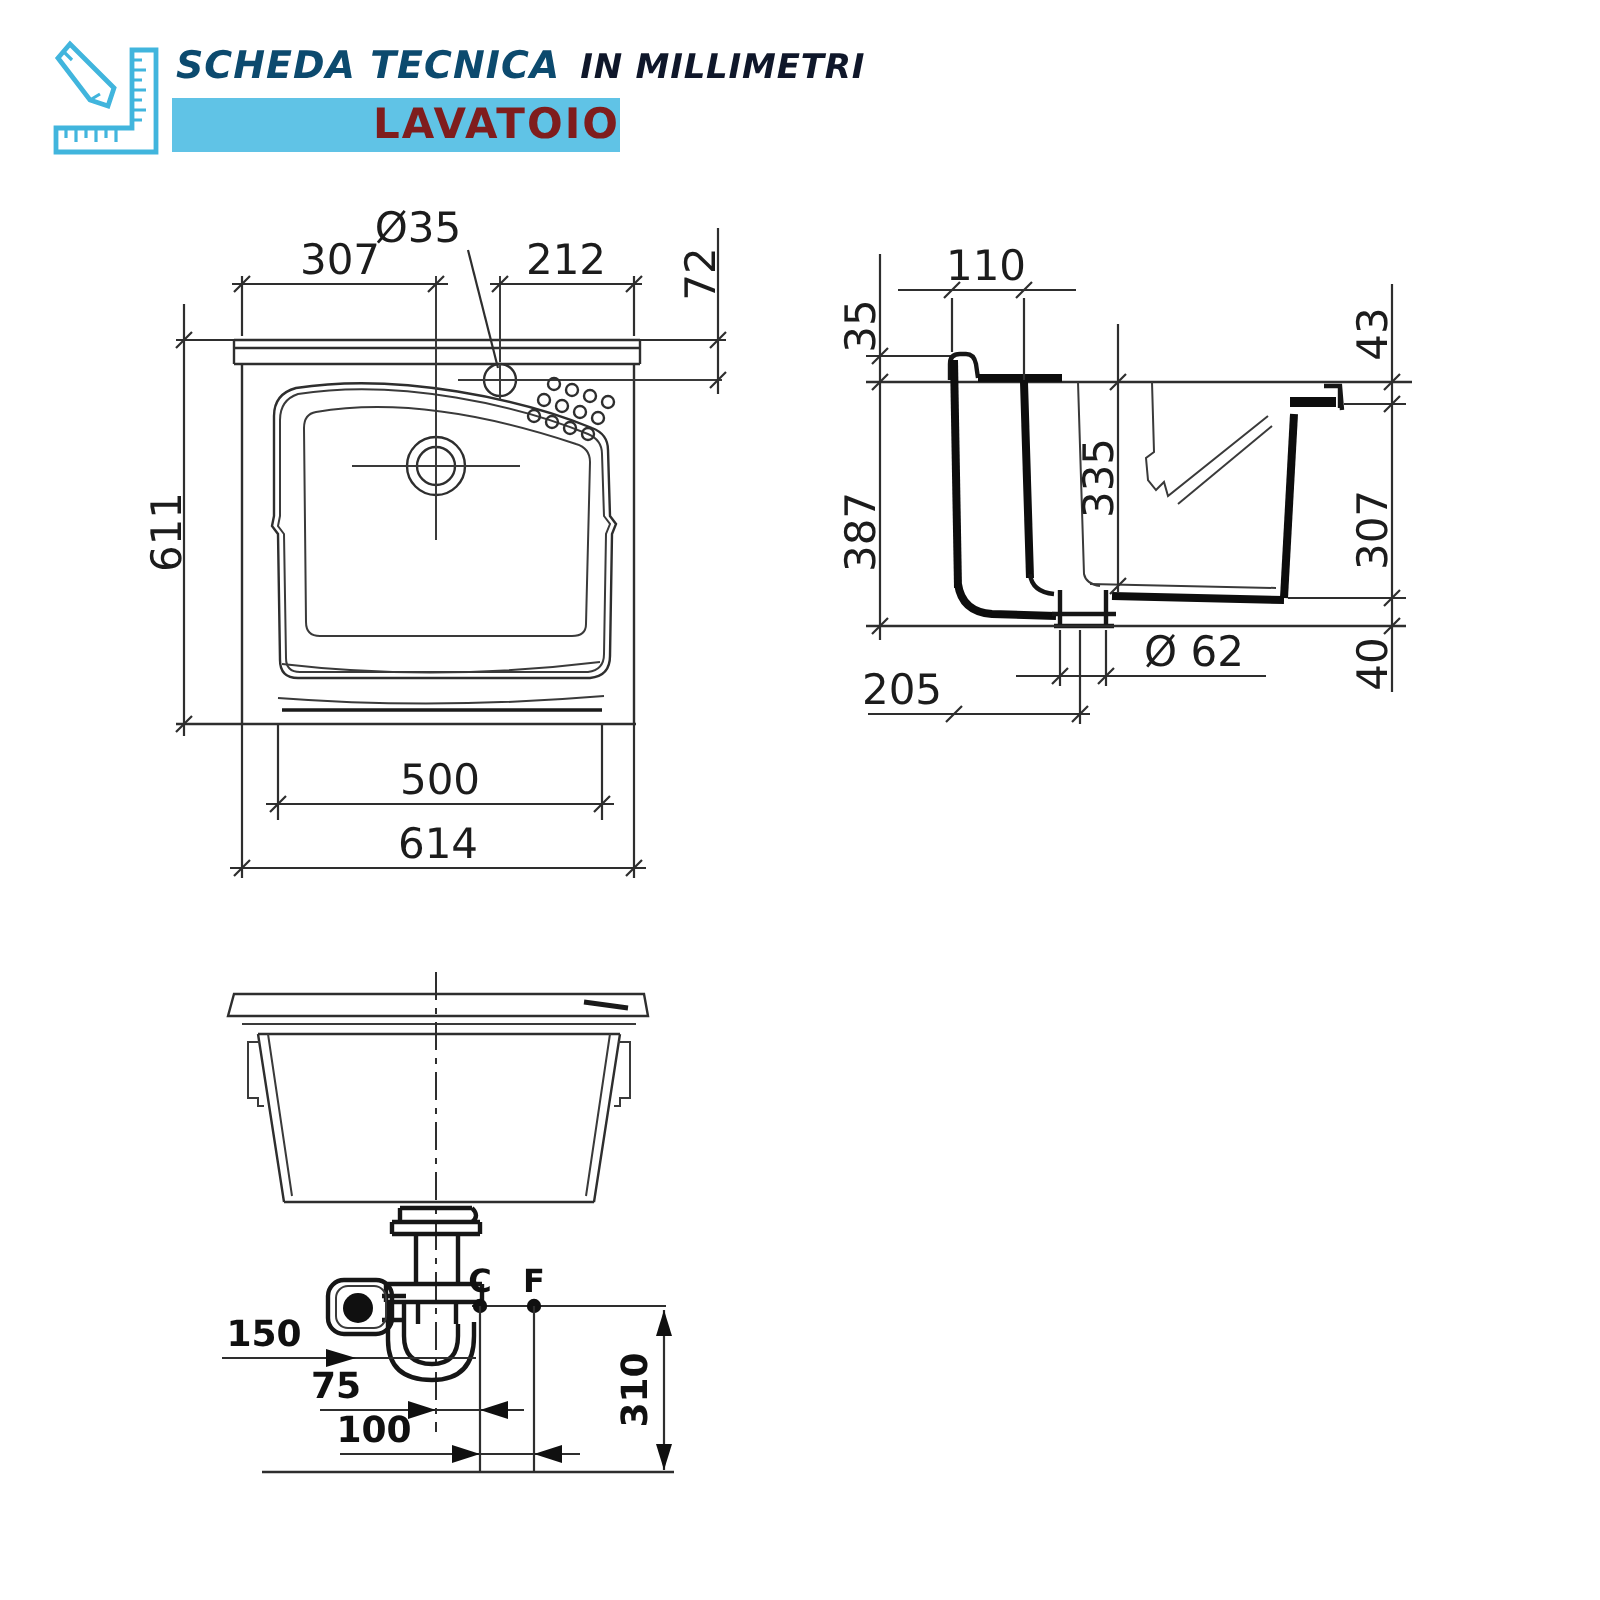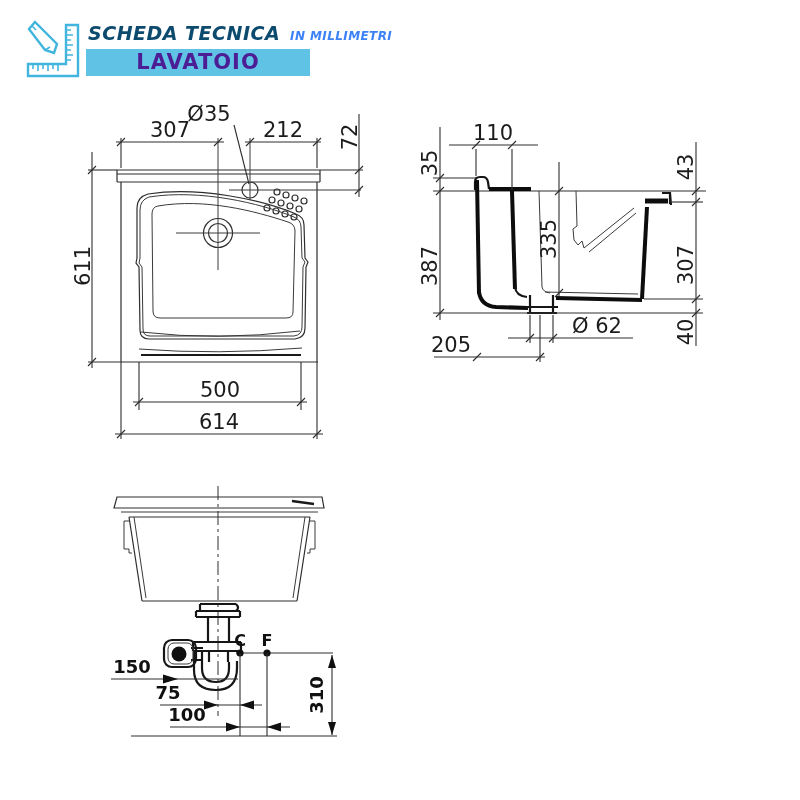--- a/index.html
+++ b/index.html
@@ -3,23 +3,23 @@
 <meta charset="utf-8">
 <style>
   html,body{margin:0;padding:0;background:#ffffff;}
   body{width:800px;height:800px;position:relative;font-family:"DejaVu Sans",sans-serif;overflow:hidden;}
 
   
   .hdr{position:absolute;left:0;top:0;width:800px;height:90px;}
   .hdr-icon{position:absolute;left:22px;top:18px;}
   .hdr-titles{position:absolute;left:88px;top:22px;white-space:nowrap;}
   .hdr-title{font-style:italic;font-weight:bold;font-size:19px;color:#0c4a6e;letter-spacing:.5px;}
-  .hdr-sub{font-style:italic;font-weight:bold;font-size:12px;color:#3b82f6;margin-left:10px;letter-spacing:.4px;text-align:center;}
-  .hdr-banner{position:absolute;left:86px;top:49px;width:224px;height:27px;text-align:center;
-              line-height:27px;font-weight:bold;font-size:21px;color:#4c1d95;letter-spacing:1px;}
+  .hdr-sub{font-style:italic;font-weight:bold;font-size:17px;color:#0f172a;margin-left:10px;letter-spacing:.4px;text-align:center;}
+  .hdr-banner{position:absolute;left:86px;top:49px;width:224px;height:27px;text-align:right;
+              line-height:27px;font-weight:bold;font-size:21px;color:#7f1d1d;letter-spacing:1px;}
 
   
   .thin{stroke:#2e2e2e;stroke-width:1.2;fill:none;}
   .hair{stroke:#3a3a3a;stroke-width:1;fill:none;}
   .med{stroke:#161616;stroke-width:2.2;fill:none;}
   .thick{stroke:#0d0d0d;stroke-width:4;fill:none;}
   .thick5{stroke:#0d0d0d;stroke-width:5;fill:none;}
   .dim{stroke:#2e2e2e;stroke-width:1.1;fill:none;}
   .cl{stroke:#2e2e2e;stroke-width:1;fill:none;stroke-dasharray:14 4 3 4;}
   text.dt{font-family:"DejaVu Sans",sans-serif;font-size:21px;fill:#1c1c1c;}

